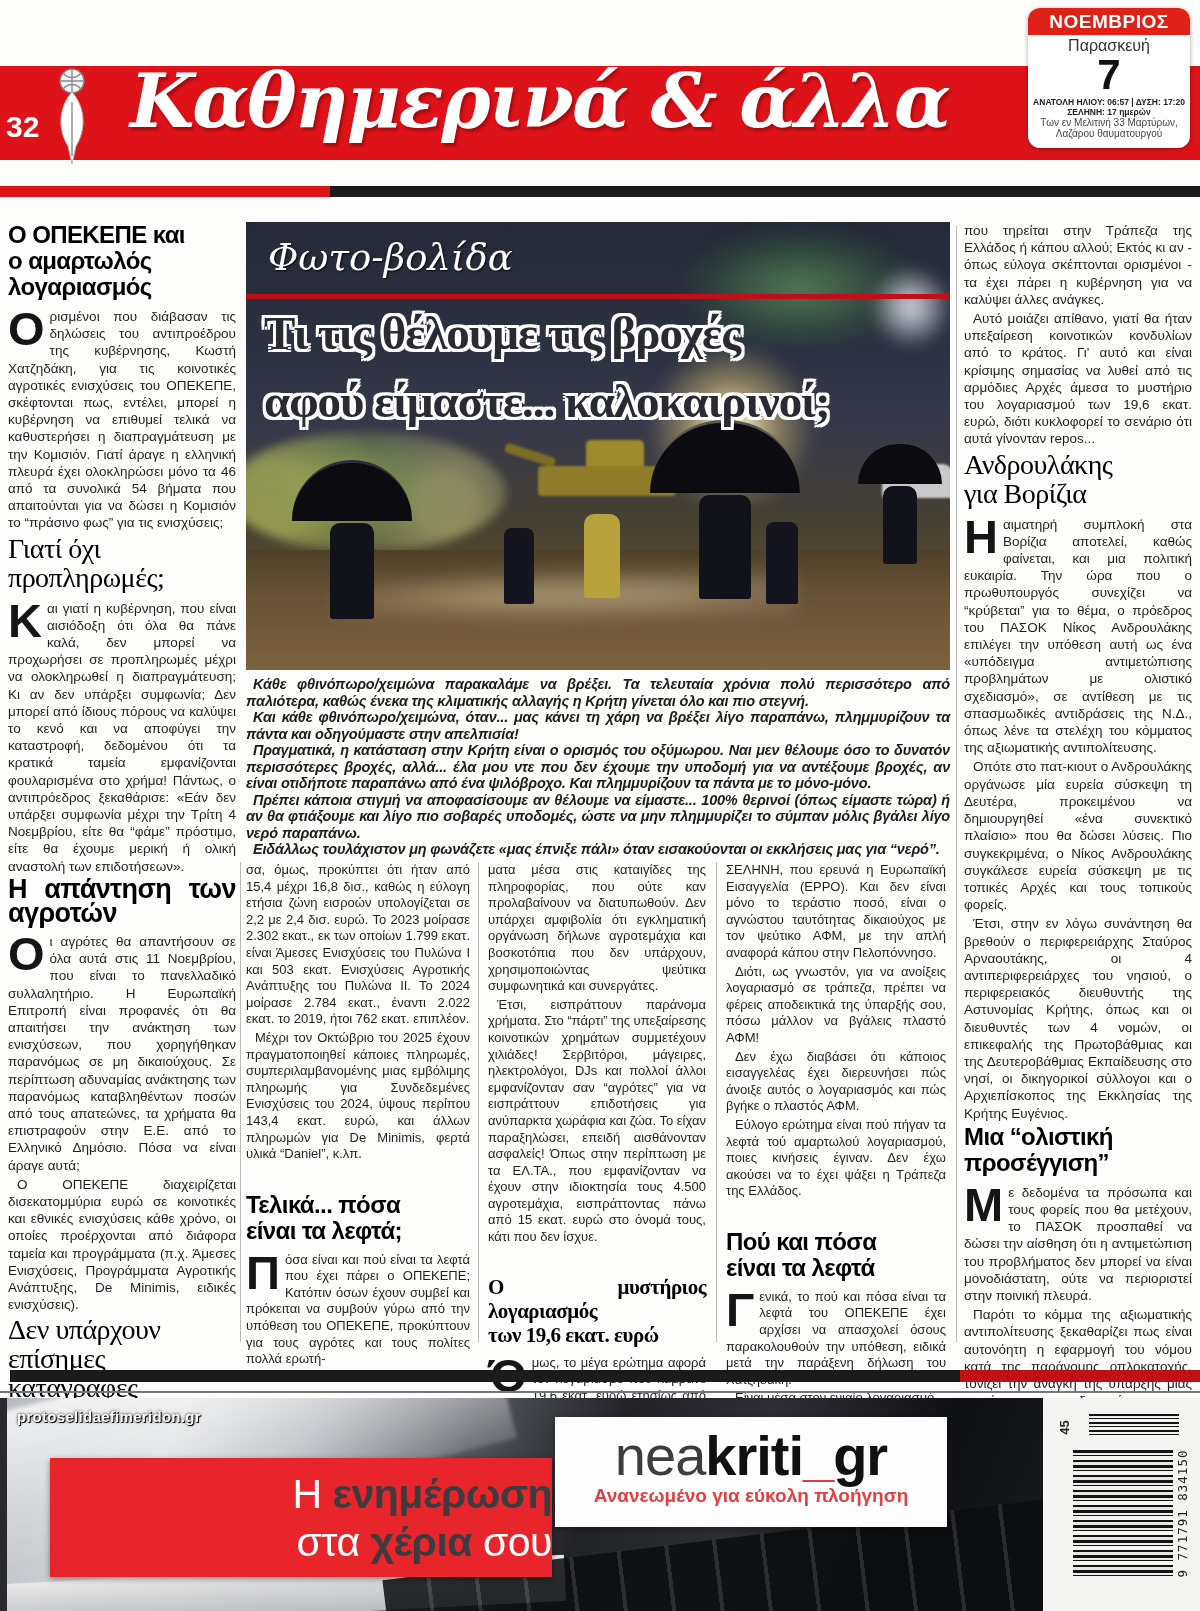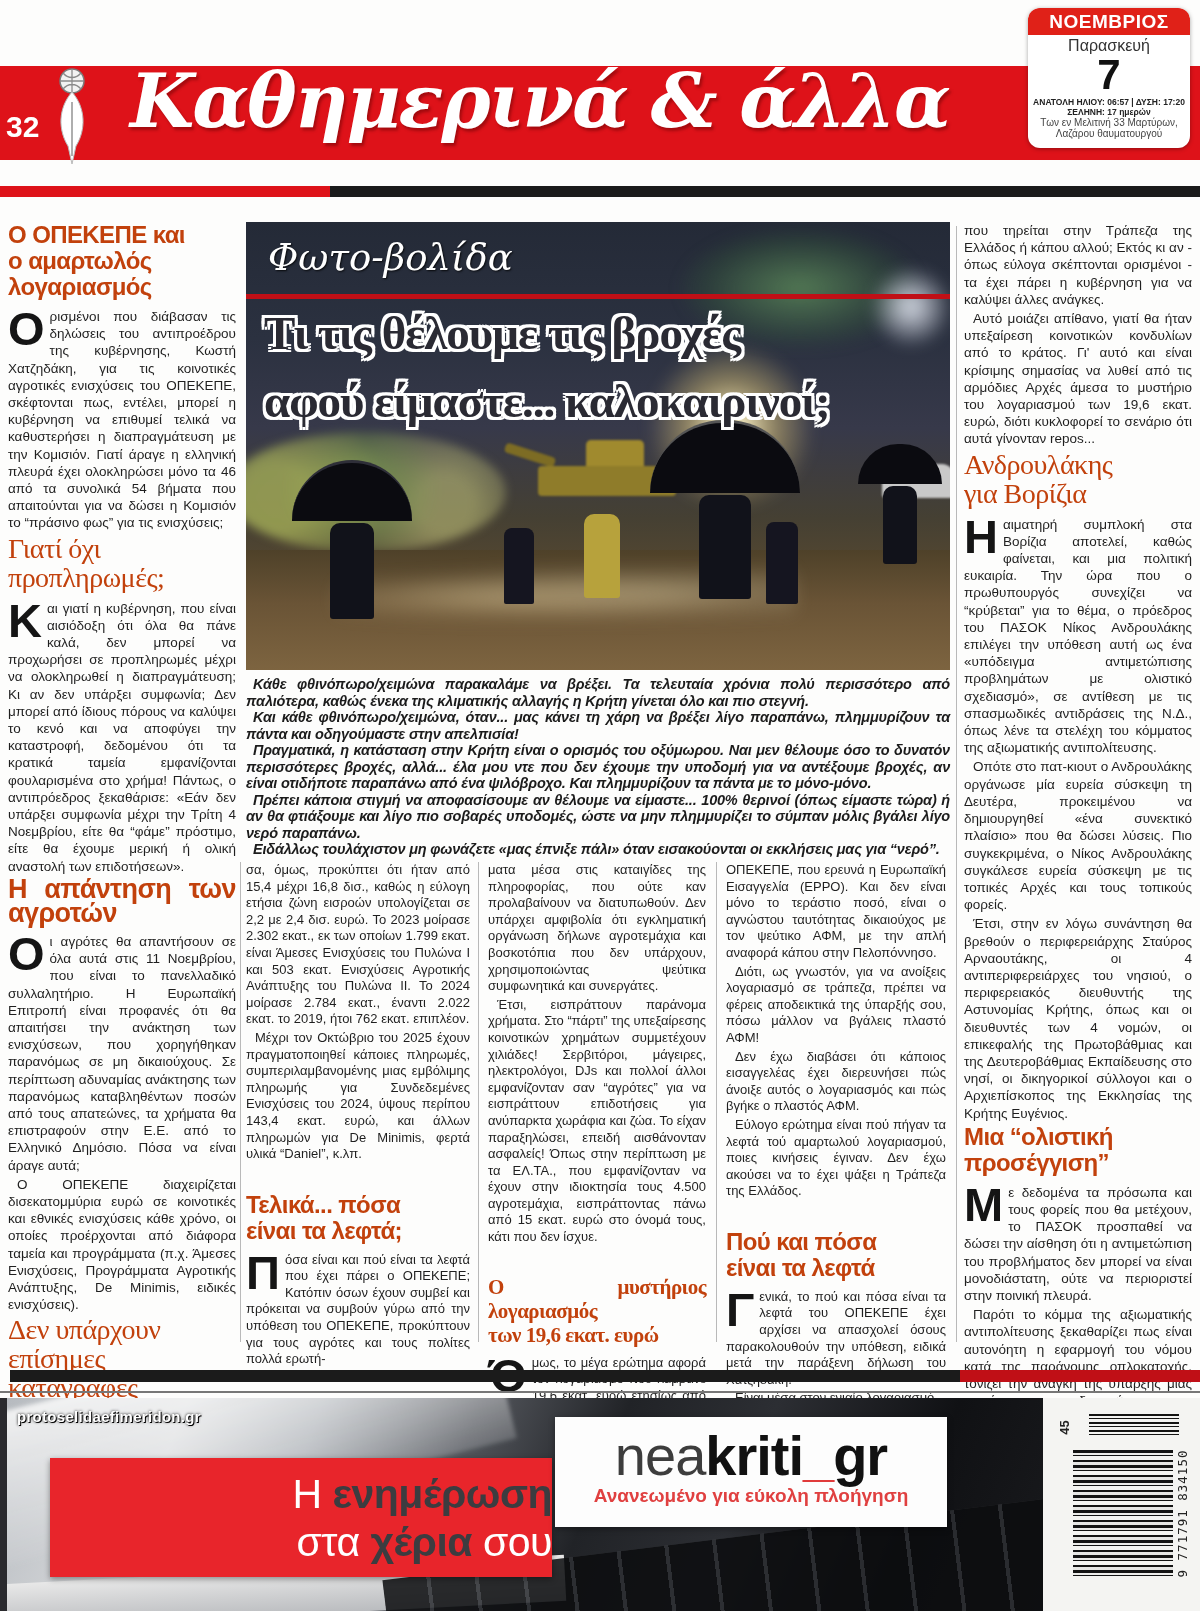--- a/index.html
+++ b/index.html
@@ -23,21 +23,21 @@
   .cal-dayname{font-size:16px;color:#333;margin-top:2px;}
   .cal-day{font-size:42px;font-weight:bold;color:#111;line-height:40px;}
   .cal-sun{font-size:8.5px;font-weight:bold;color:#222;margin-top:2px;}
   .cal-moon{font-size:8.5px;font-weight:bold;color:#222;}
   .cal-saints{font-size:10px;color:#444;line-height:11px;margin-top:0;}
 
   
   .col{position:absolute;top:222px;font-size:13.5px;line-height:17.2px;text-align:justify;}
   .col-left{left:8px;width:228px;}
   .col-right{left:964px;width:228px;}
-  .hd{white-space:pre-line;color:#c2410c;margin:29px 0 8px;}
+  .hd{white-space:pre-line;color:#000000;margin:29px 0 8px;}
   .hd:first-child{margin-top:0;}
   .h-sans{font-weight:bold;letter-spacing:-.6px;font-size:24px;line-height:26px;}
   .h-sans.sm{font-size:27px;line-height:24px;}
   .h-serif{font-family:"Liberation Serif","DejaVu Serif",serif;font-weight:normal;font-size:28px;line-height:29px;letter-spacing:-.5px;}
   .h-serif.sm{font-size:21px;line-height:24px;font-weight:bold;}
   .jp{margin:0 0 2px 0;}
   .jp.ind{text-indent:9px;}
   .dc{float:left;font-weight:bold;font-size:47px;line-height:37px;padding:2px 5px 0 0;color:#151515;}
 
   
@@ -233,21 +233,21 @@
     <p class="jp"><span class="dc">Π</span><span>όσα είναι και πού είναι τα λεφτά που έχει πάρει ο ΟΠΕΚΕΠΕ; Κατόπιν όσων έχουν συμβεί και πρόκειται να συμβούν γύρω από την υπόθεση του ΟΠΕΚΕΠΕ, προκύπτουν για τους αγρότες και τους πολίτες πολλά ερωτή-</span></p>
   </div>
   <div class="mcol mc2">
     <p class="jp">ματα μέσα στις καταιγίδες της πληροφορίας, που ούτε καν προλαβαίνουν να διατυπωθούν. Δεν υπάρχει αμφιβολία ότι εγκληματική οργάνωση δήλωνε αγροτεμάχια και βοσκοτόπια που δεν υπάρχουν, χρησιμοποιώντας ψεύτικα συμφωνητικά και συνεργάτες.</p>
     <p class="jp ind">Έτσι, εισπράττουν παράνομα χρήματα. Στο “πάρτι” της υπεξαίρεσης κοινοτικών χρημάτων συμμετέχουν χιλιάδες! Σερβιτόροι, μάγειρες, ηλεκτρολόγοι, DJs και πολλοί άλλοι εμφανίζονταν σαν “αγρότες” για να εισπράττουν επιδοτήσεις για ανύπαρκτα χωράφια και ζώα. Το είχαν παραξηλώσει, επειδή αισθάνονταν ασφαλείς! Όπως στην περίπτωση με τα ΕΛ.ΤΑ., που εμφανίζονταν να έχουν στην ιδιοκτησία τους 4.500 αγροτεμάχια, εισπράττοντας πάνω από 15 εκατ. ευρώ στο όνομά τους, κάτι που δεν ίσχυε.</p>
     <h2 class="hd h-serif sm">Ο μυστήριος λογαριασμός
 των 19,6 εκατ. ευρώ</h2>
     <p class="jp"><span class="dc">Ό</span><span>μως, το μέγα ερώτημα αφορά τον λογαριασμό που λάμβανε 19,6 εκατ. ευρώ ετησίως από τον</span></p>
   </div>
   <div class="mcol mc3">
-    <p class="jp">ΟΠΕΚΕΠΕ, που ερευνά η Ευρωπαϊκή Εισαγγελία (ΕΡΡΟ). Και δεν είναι μόνο το τεράστιο ποσό, είναι ο αγνώστου ταυτότητας δικαιούχος με τον ψεύτικο ΑΦΜ, με την απλή αναφορά κάπου στην Πελοπόννησο.</p>
+    <p class="jp">ΣΕΛΗΝΗ, που ερευνά η Ευρωπαϊκή Εισαγγελία (ΕΡΡΟ). Και δεν είναι μόνο το τεράστιο ποσό, είναι ο αγνώστου ταυτότητας δικαιούχος με τον ψεύτικο ΑΦΜ, με την απλή αναφορά κάπου στην Πελοπόννησο.</p>
     <p class="jp ind">Διότι, ως γνωστόν, για να ανοίξεις λογαριασμό σε τράπεζα, πρέπει να φέρεις αποδεικτικά της ύπαρξής σου, πόσω μάλλον να βγάλεις πλαστό ΑΦΜ!</p>
     <p class="jp ind">Δεν έχω διαβάσει ότι κάποιος εισαγγελέας έχει διερευνήσει πώς άνοιξε αυτός ο λογαριασμός και πώς βγήκε ο πλαστός ΑΦΜ.</p>
     <p class="jp ind">Εύλογο ερώτημα είναι πού πήγαν τα λεφτά τού αμαρτωλού λογαριασμού, ποιες κινήσεις έγιναν. Δεν έχω ακούσει να το έχει ψάξει η Τράπεζα της Ελλάδος.</p>
     <h2 class="hd h-sans">Πού και πόσα
 είναι τα λεφτά</h2>
     <p class="jp"><span class="dc">Γ</span><span>ενικά, το πού και πόσα είναι τα λεφτά του ΟΠΕΚΕΠΕ έχει αρχίσει να απασχολεί όσους παρακολουθούν την υπόθεση, ειδικά μετά την παράξενη δήλωση του Χατζηδάκη.</span></p>
     <p class="jp ind">Είναι μέσα στον ενιαίο λογαριασμό</p>
   </div>
 
   <div class="col col-right">

